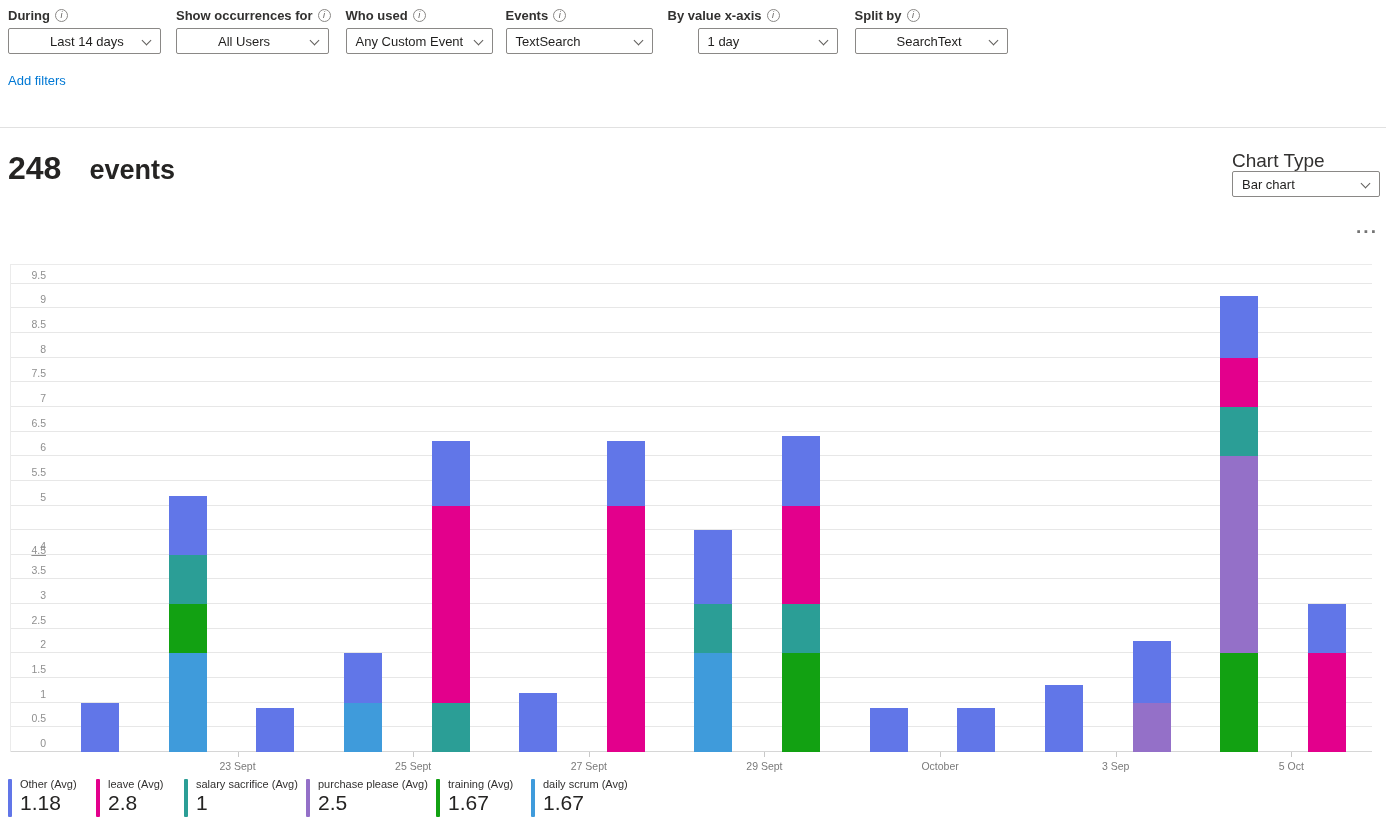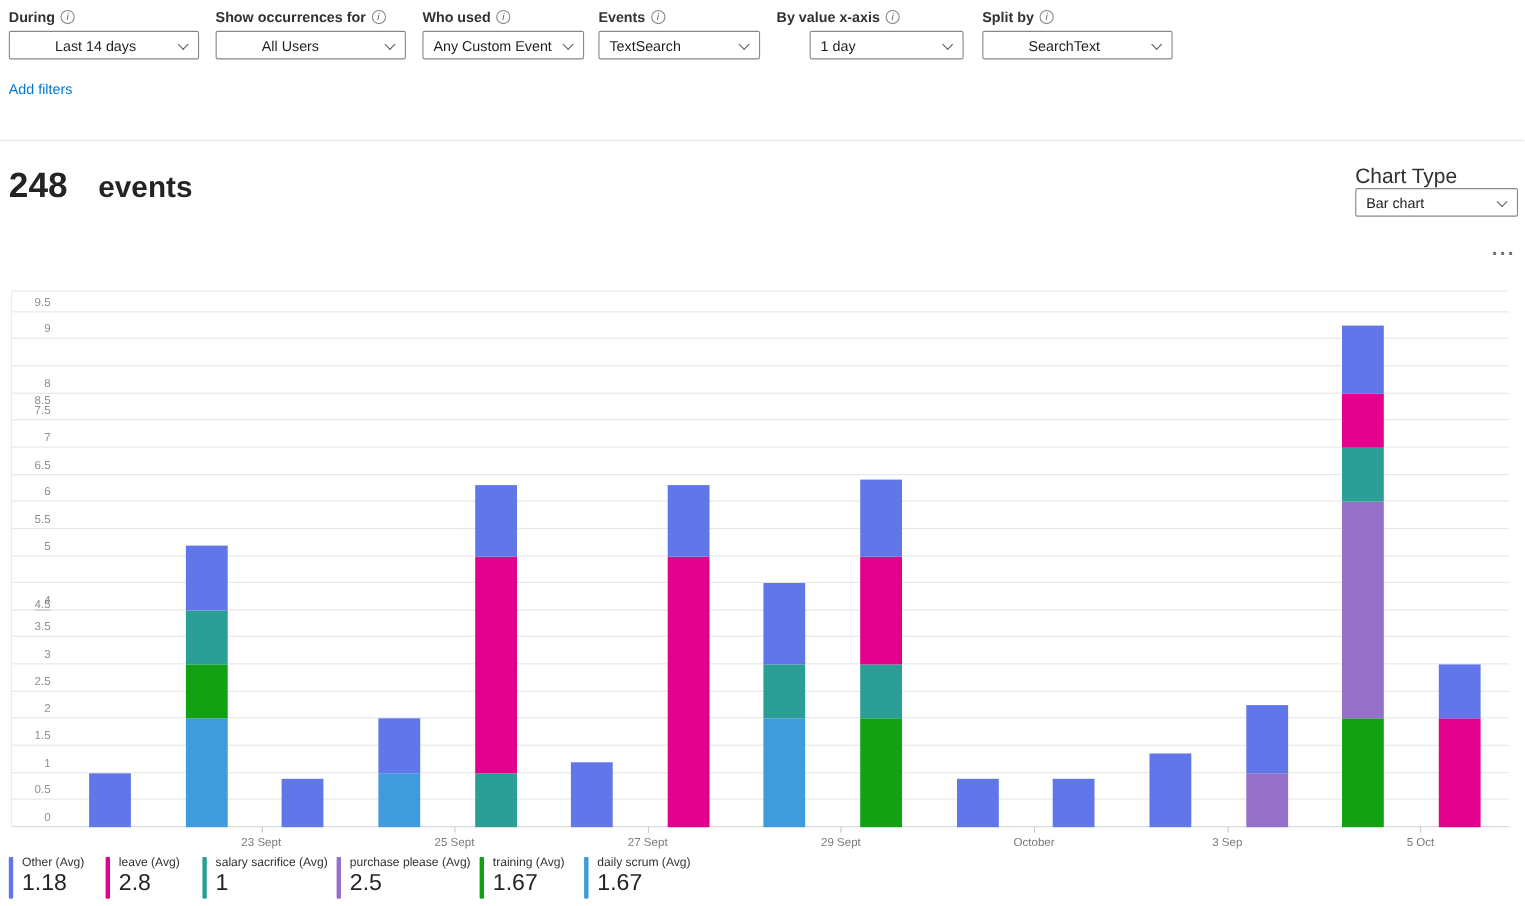--- a/index.html
+++ b/index.html
@@ -13,21 +13,21 @@
   .filter-group:nth-child(5) { margin-right:17px; }
   .filter-label { display:flex; align-items:center; gap:5px; height:18px;
     font-size:13px; font-weight:700; color:#323130; white-space:nowrap; }
   .info { display:inline-flex; align-items:center; justify-content:center;
     width:13px; height:13px; border:1px solid #8a8886; border-radius:50%;
     font-size:9px; font-weight:400; color:#605e5c; font-style:italic; cursor:pointer; }
   .select { position:relative; margin-top:4px; height:26px; background:#fff;
     border:1px solid #8a8886; border-radius:2px; display:flex; align-items:center;
     padding:0 26px 0 9px; font-size:13px; font-weight:400; color:#201f1e;
     cursor:pointer; white-space:nowrap; }
-  .w145 { width:173px;padding-left:41px; } .w147 { width:147px; } .w140 { width:140px;margin-left:30px; } .w148 { width:148px; }
+  .w145 { width:153px;padding-left:41px; } .w147 { width:147px; } .w140 { width:140px;margin-left:30px; } .w148 { width:148px; }
   .chevron { position:absolute; right:10px; top:8px; width:7px; height:7px;
     border-left:1px solid #605e5c; border-bottom:1px solid #605e5c;
     transform:rotate(-45deg); }
   .add-filters { position:absolute; top:73px; left:8px; font-size:13px;
     color:#0078d4; cursor:pointer; }
 
   .divider { position:absolute; top:127px; left:0; width:1386px; height:1px; background:#e1e1e1; }
 
   
   .events-header { position:absolute; top:150px; left:8px; display:flex;
@@ -159,21 +159,21 @@
     <div class="y-tick-label" style="top: 564.45px;">3.5</div>
     <div class="y-tick-label" style="top: 539.8px;">4</div>
     <div class="y-tick-label" style="top: 544px; text-decoration: underline;">4.5</div>
     <div class="y-tick-label" style="top: 490.5px;">5</div>
     <div class="y-tick-label" style="top: 465.85px;">5.5</div>
     <div class="y-tick-label" style="top: 441.2px;">6</div>
     <div class="y-tick-label" style="top: 416.55px;">6.5</div>
     <div class="y-tick-label" style="top: 391.9px;">7</div>
     <div class="y-tick-label" style="top: 367.25px;">7.5</div>
     <div class="y-tick-label" style="top: 342.6px;">8</div>
-    <div class="y-tick-label" style="top: 317.95px; margin-top: 40px;">8.5</div>
+    <div class="y-tick-label" style="top: 317.95px;">8.5</div>
     <div class="y-tick-label" style="top: 293.3px;">9</div>
     <div class="y-tick-label" style="top: 268.65px;">9.5</div>
   </div>
 <div class="plot">
     <div class="gridline zero" style="bottom: 0px;"></div>
     <div class="gridline" style="bottom: 24.65px;"></div>
     <div class="gridline" style="bottom: 49.3px;"></div>
     <div class="gridline" style="bottom: 73.95px;"></div>
     <div class="gridline" style="bottom: 98.6px;"></div>
     <div class="gridline" style="bottom: 123.25px;"></div>

